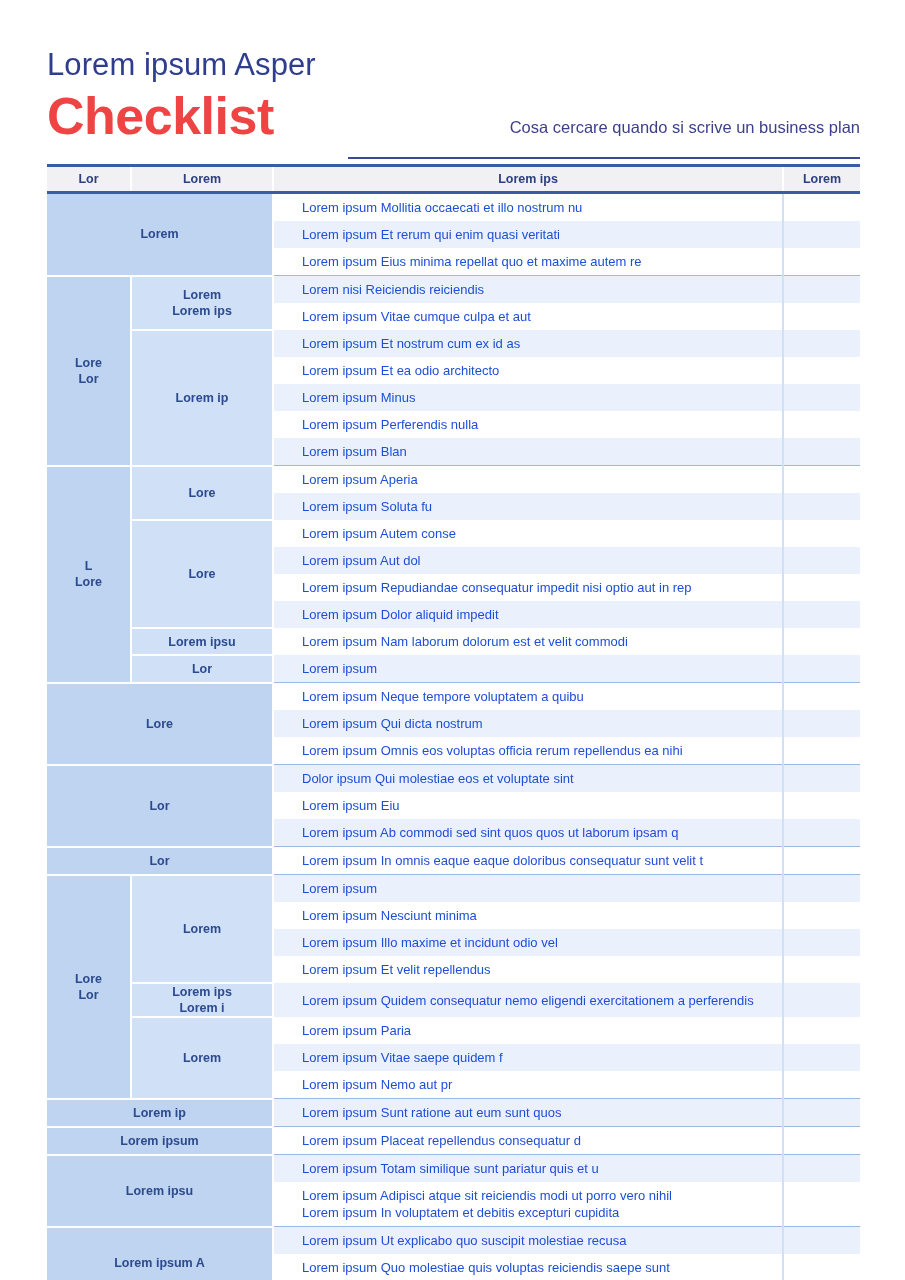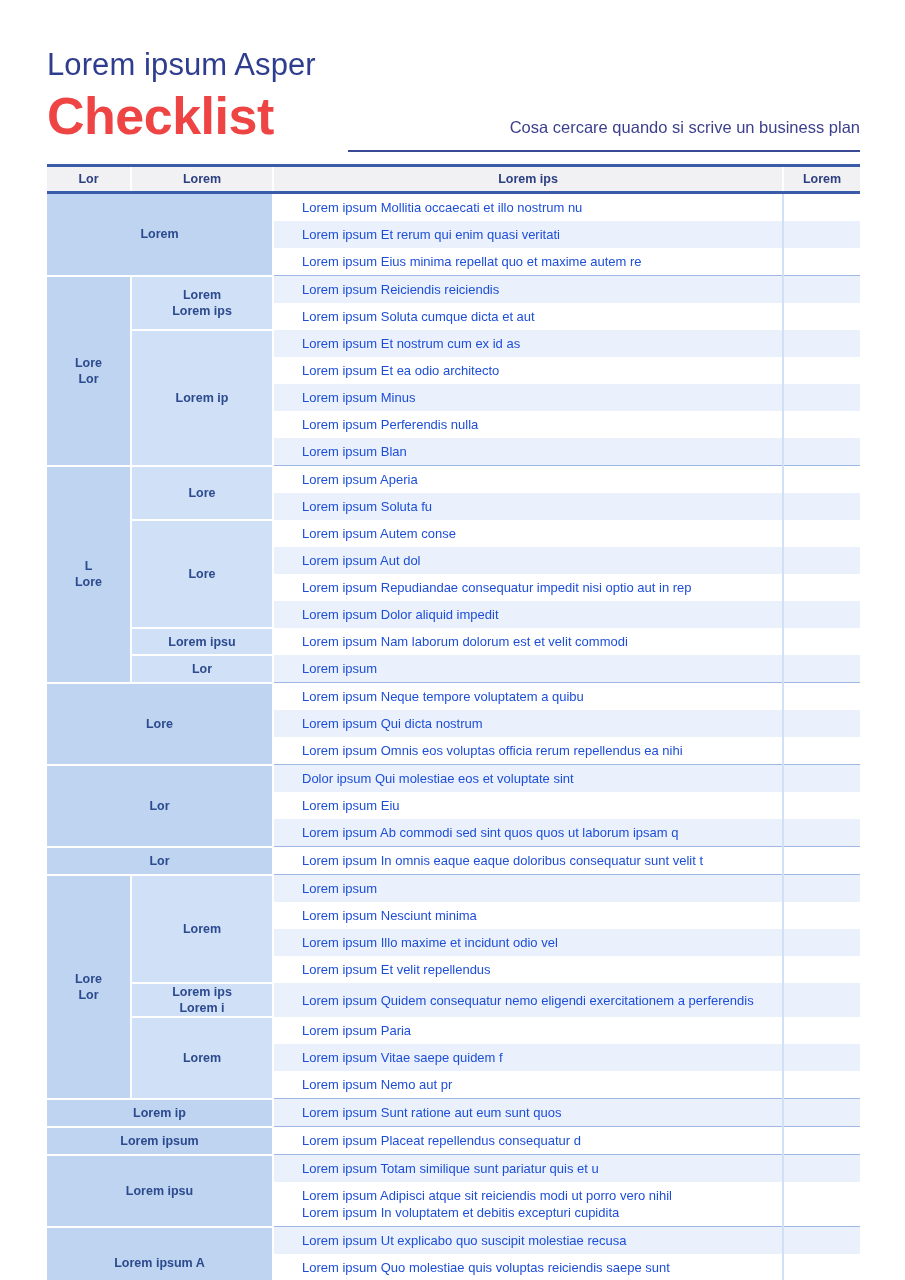--- a/index.html
+++ b/index.html
@@ -57,21 +57,21 @@
     right: 0;
     top: 70px;
     width: 512px;
   }
   .subtitle-text {
     font-size: 16.5px;
     line-height: 22px;
     color: #3c3f8c;
     text-align: right;
     white-space: nowrap;
-    padding-bottom: 12px;
+    padding-bottom: 19px;
   }
   .subtitle-rule {
     height: 2px;
     background: #3a4a96;
     width: 100%;
   }
 
   
   .table {
     position: absolute;
@@ -187,25 +187,25 @@
           <td class="item alt">Lorem ipsum Et rerum qui enim quasi veritati</td>
           <td class="check alt"></td>
         </tr>
         <tr>
           <td class="item">Lorem ipsum Eius minima repellat quo et maxime autem re</td>
           <td class="check"></td>
         </tr>
         <tr class="secstart">
           <td class="grp" rowspan="7">Lore<br>Lor</td>
           <td class="grp sub" rowspan="2">Lorem<br>Lorem ips</td>
-          <td class="item alt">Lorem ipsum Reiciendis reiciendis</td>
-          <td class="check alt"></td>
-        </tr>
-        <tr>
-          <td class="item">Lorem ipsum Soluta cumque dicta et aut</td>
+          <td class="item alt">Lorem nisi Reiciendis reiciendis</td>
+          <td class="check alt"></td>
+        </tr>
+        <tr>
+          <td class="item">Lorem ipsum Vitae cumque culpa et aut</td>
           <td class="check"></td>
         </tr>
         <tr>
           <td class="grp sub" rowspan="5">Lorem ip</td>
           <td class="item alt">Lorem ipsum Et nostrum cum ex id as</td>
           <td class="check alt"></td>
         </tr>
         <tr>
           <td class="item">Lorem ipsum Et ea odio architecto</td>
           <td class="check"></td>

